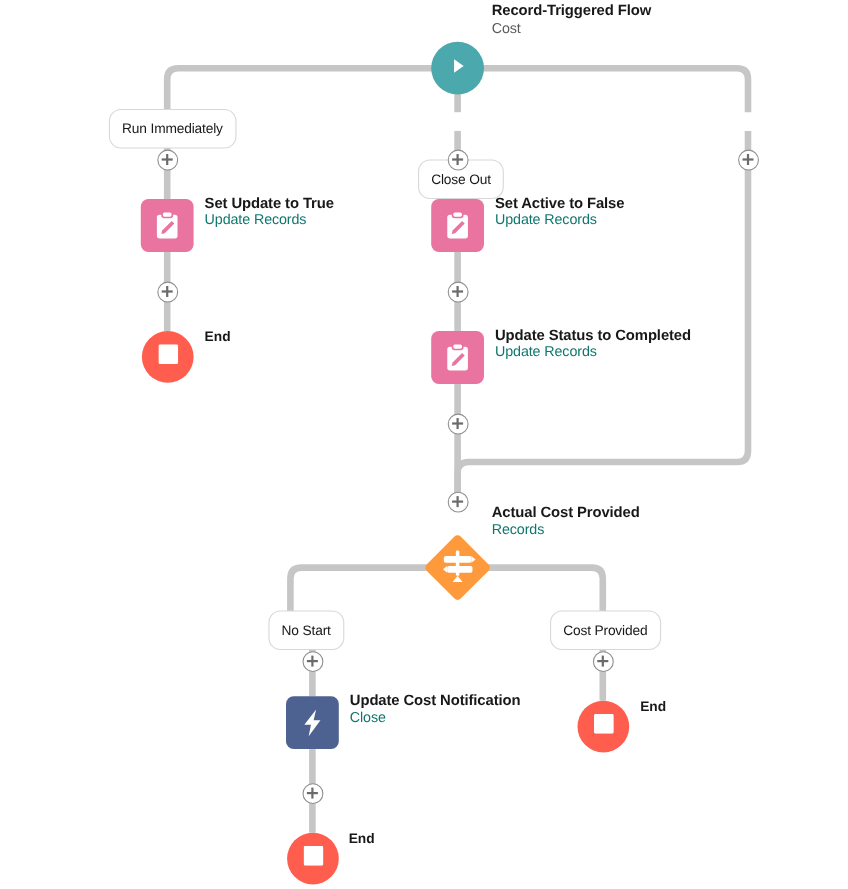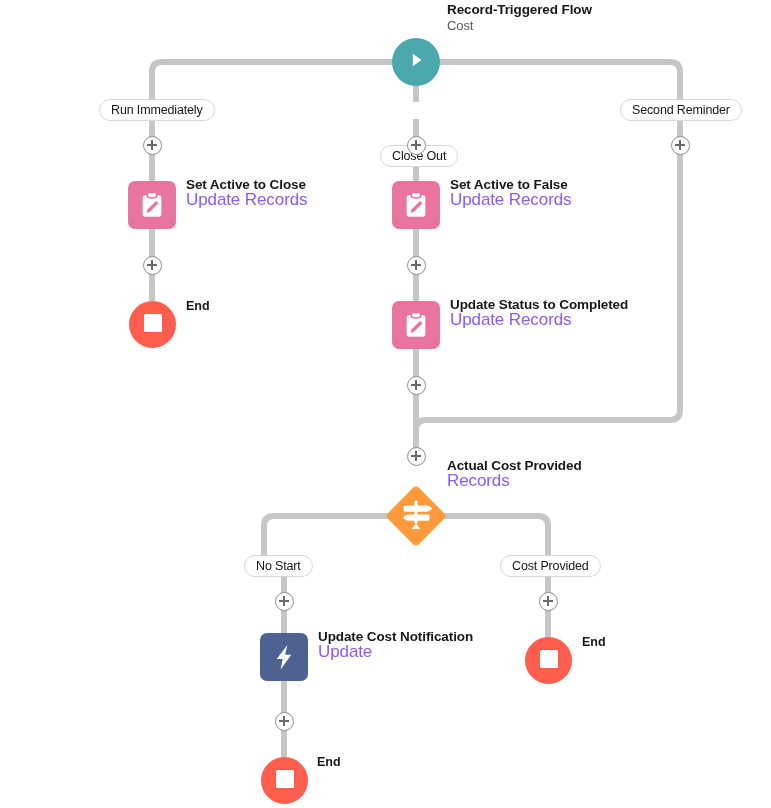--- a/index.html
+++ b/index.html
@@ -27,35 +27,35 @@
     display:flex;align-items:center;justify-content:center;
   }
 
   
   .node-text{position:absolute;white-space:nowrap;}
   .node-title{
     font-size:13.5px;font-weight:bold;color:#181818;
     letter-spacing:-0.1px;line-height:15px;
   }
   .node-sub{
-    font-size:17px;color:#8b5cf6;line-height:16px;letter-spacing:-0.1px;
+    font-size:13px;color:#0f766e;line-height:16px;letter-spacing:-0.1px;
   }
   .end-text{
     position:absolute;font-size:12.5px;font-weight:bold;color:#181818;
     white-space:nowrap;line-height:14px;text-align:center;
   }
 
   
   .start-text{position:absolute;white-space:nowrap;}
   .start-title{font-size:13.5px;font-weight:bold;color:#181818;line-height:16px;letter-spacing:-0.1px;}
   .start-sub{font-size:13px;color:#5b5b5b;line-height:16px;letter-spacing:-0.1px;}
 
   
   .pill{
-    position:absolute;height:22px;border:1px solid #d8d8d8;background:#fff;
+    position:absolute;height:36px;border:1px solid #d8d8d8;background:#fff;
     border-radius:11px;display:flex;align-items:center;justify-content:center;
     padding:0 11px;font-size:12.5px;color:#181818;white-space:nowrap;
     box-sizing:border-box;letter-spacing:-0.15px;
   }
 
   
   .plus{
     position:absolute;width:19px;height:19px;border-radius:50%;
     background:#fff;border:1.3px solid #8f8f8f;box-sizing:border-box;
   }
@@ -103,37 +103,36 @@
       </svg>
     </span>
   </div>
   <div class="start-text" style="left:447px;top:2px;">
     <div class="start-title">Record-Triggered Flow</div>
     <div class="start-sub">Cost</div>
   </div>
 
   <div class="pill" style="left:99px;top:99px;">Run Immediately</div>
   <div class="pill" style="left:380px;top:99px;margin-top:46px;">Close Out</div>
-  <div class="pill" style="left:620px;top:99px;">Second Reminder</div>
 
   <div class="plus" style="left:142.5px;top:135.5px;"></div>
   <div class="plus" style="left:406.5px;top:135.5px;"></div>
   <div class="plus" style="left:670.5px;top:135.5px;"></div>
 
   <div class="icon-sq" style="left:128px;top:181px;background:#E8749F;">
     <span>
       <svg width="30" height="30" viewBox="0 0 32 32">
         <rect x="6" y="5.5" width="20" height="23" rx="2.6" fill="#fff"></rect>
         <rect x="11" y="2.6" width="10" height="5.6" rx="2.3" fill="#fff" stroke="#E8749F" stroke-width="1.6"></rect>
         <path d="M20.4 11.6 L22.9 14.1 L13.6 23.4 L10.3 24.2 L11.1 20.9 Z" fill="#E8749F"></path>
       </svg>
     </span>
   </div>
   <div class="node-text" style="left:186px;top:177px;">
-    <div class="node-title">Set Active to Close</div>
+    <div class="node-title">Set Update to True</div>
     <div class="node-sub">Update Records</div>
   </div>
 
   <div class="icon-sq" style="left:392px;top:181px;background:#E8749F;">
     <span>
       <svg width="30" height="30" viewBox="0 0 32 32">
         <rect x="6" y="5.5" width="20" height="23" rx="2.6" fill="#fff"></rect>
         <rect x="11" y="2.6" width="10" height="5.6" rx="2.3" fill="#fff" stroke="#E8749F" stroke-width="1.6"></rect>
         <path d="M20.4 11.6 L22.9 14.1 L13.6 23.4 L10.3 24.2 L11.1 20.9 Z" fill="#E8749F"></path>
       </svg>
@@ -200,21 +199,21 @@
 
   <div class="icon-sq" style="left:260px;top:633px;background:#4E6291;">
     <span>
       <svg width="30" height="30" viewBox="0 0 32 32">
         <path d="M19.6 3.2 L8.2 18.1 L14.6 18.1 L12.4 29.2 L23.8 13.6 L17.2 13.6 Z" fill="#fff"></path>
       </svg>
     </span>
   </div>
   <div class="node-text" style="left:318px;top:629px;">
     <div class="node-title">Update Cost Notification</div>
-    <div class="node-sub">Update</div>
+    <div class="node-sub">Close</div>
   </div>
 
   <div class="circle-node" style="left:525px;top:637px;background:#FF5D4E;">
     <span>
       <svg width="18" height="18" viewBox="0 0 18 18">
         <rect x="0" y="0" width="18" height="18" rx="1.6" fill="#fff"></rect>
       </svg>
     </span>
   </div>
   <div class="end-text" style="left:582px;top:635px;">End</div>

